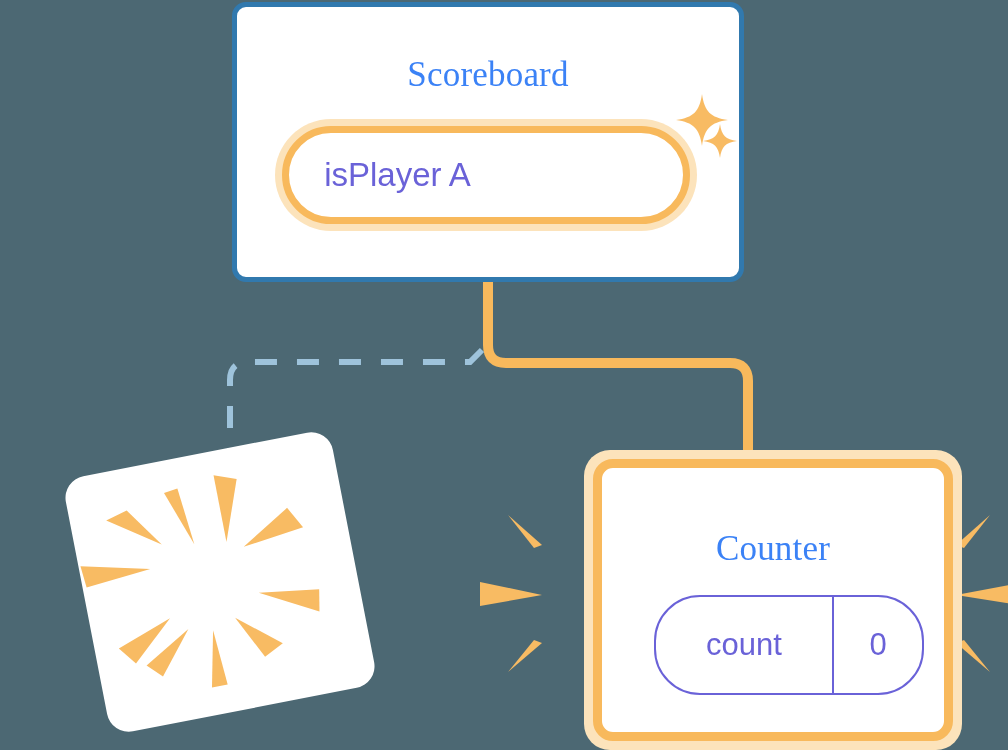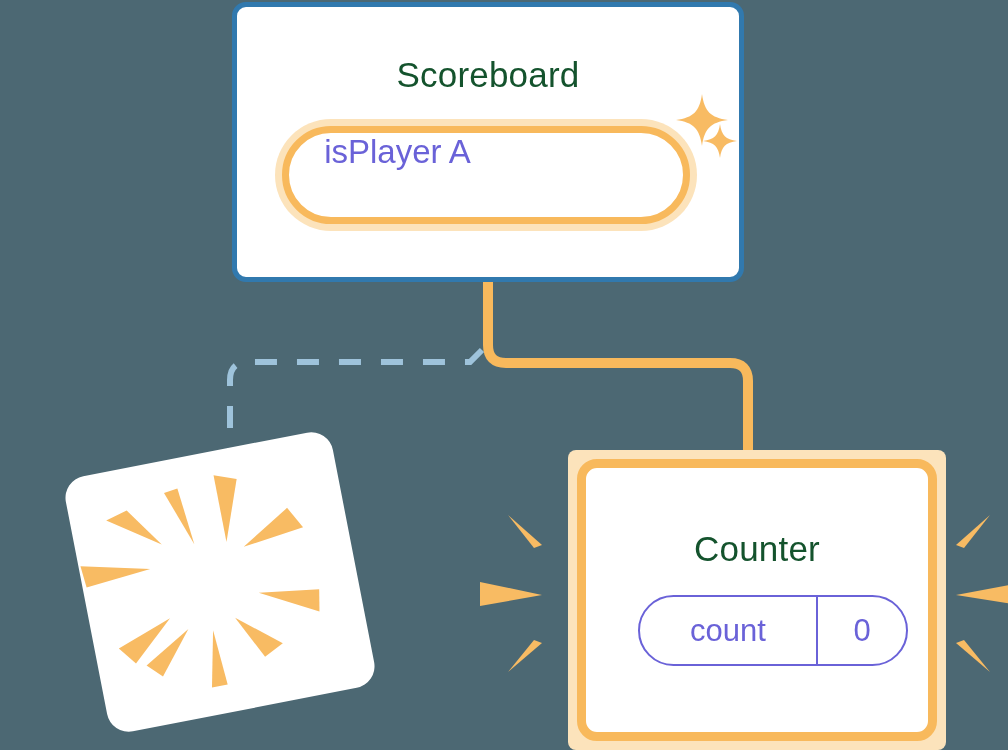--- a/index.html
+++ b/index.html
@@ -44,25 +44,25 @@
     top: 2px;
     width: 512px;
     height: 280px;
     border: 5px solid #3179ae;
     border-radius: 14px;
     z-index: 4;
   }
 
   
   #card-counter {
-    left: 568px;
+    left: 584px;
     top: 450px;
     width: 378px;
     height: 300px;
-    border-radius: 8px;
+    border-radius: 26px;
     background: #fce3bb;
     z-index: 4;
   }
   #card-counter .inner {
     position: absolute;
     left: 9px;
     top: 9px;
     right: 9px;
     bottom: 9px;
     border: 9px solid #f8b95c;
@@ -88,25 +88,26 @@
     top: 0;
     width: 272px;
     height: 260px;
   }
 
   
   .card-title {
     position: absolute;
     width: 100%;
     text-align: center;
-    color: #14532d;
+    color: #3b82f6;
     font-size: 35px;
     font-weight: 400;
     letter-spacing: 0.2px;
     line-height: 1;
+    font-family: Liberation Serif, serif;
   }
   #card-scoreboard .card-title { top: 50px; }
   #card-counter   .card-title { top: 63px; }
 
   
   .pill {
     position: absolute;
     display: flex;
     align-items: stretch;
     box-sizing: border-box;
@@ -135,21 +136,21 @@
     position: absolute;
     left: 7px;
     top: 7px;
     right: 7px;
     bottom: 7px;
     border: 7px solid #f8b95c;
     border-radius: 49px;
     background: #ffffff;
     box-sizing: border-box;
     display: flex;
-    align-items: flex-start;
+    align-items: center;
     overflow: hidden;
   }
   #pill-scoreboard .pill-key {
     flex: 0 0 217px;
     font-size: 33px;
     font-weight: 400;
   }
   #pill-scoreboard .pill-divider {
     width: 2px;
     background: #f8b95c;
@@ -159,21 +160,21 @@
     flex: 1 1 auto;
     font-size: 33px;
     font-weight: 700;
   }
 
   
   #pill-counter {
     left: 52px;
     top: 127px;
     width: 270px;
-    height: 71px;
+    height: 100px;
     border: 2px solid #6a62d8;
     border-radius: 46px;
     overflow: hidden;
     z-index: 5;
   }
   #pill-counter .pill-key {
     flex: 0 0 176px;
     font-size: 31px;
     font-weight: 400;
   }

